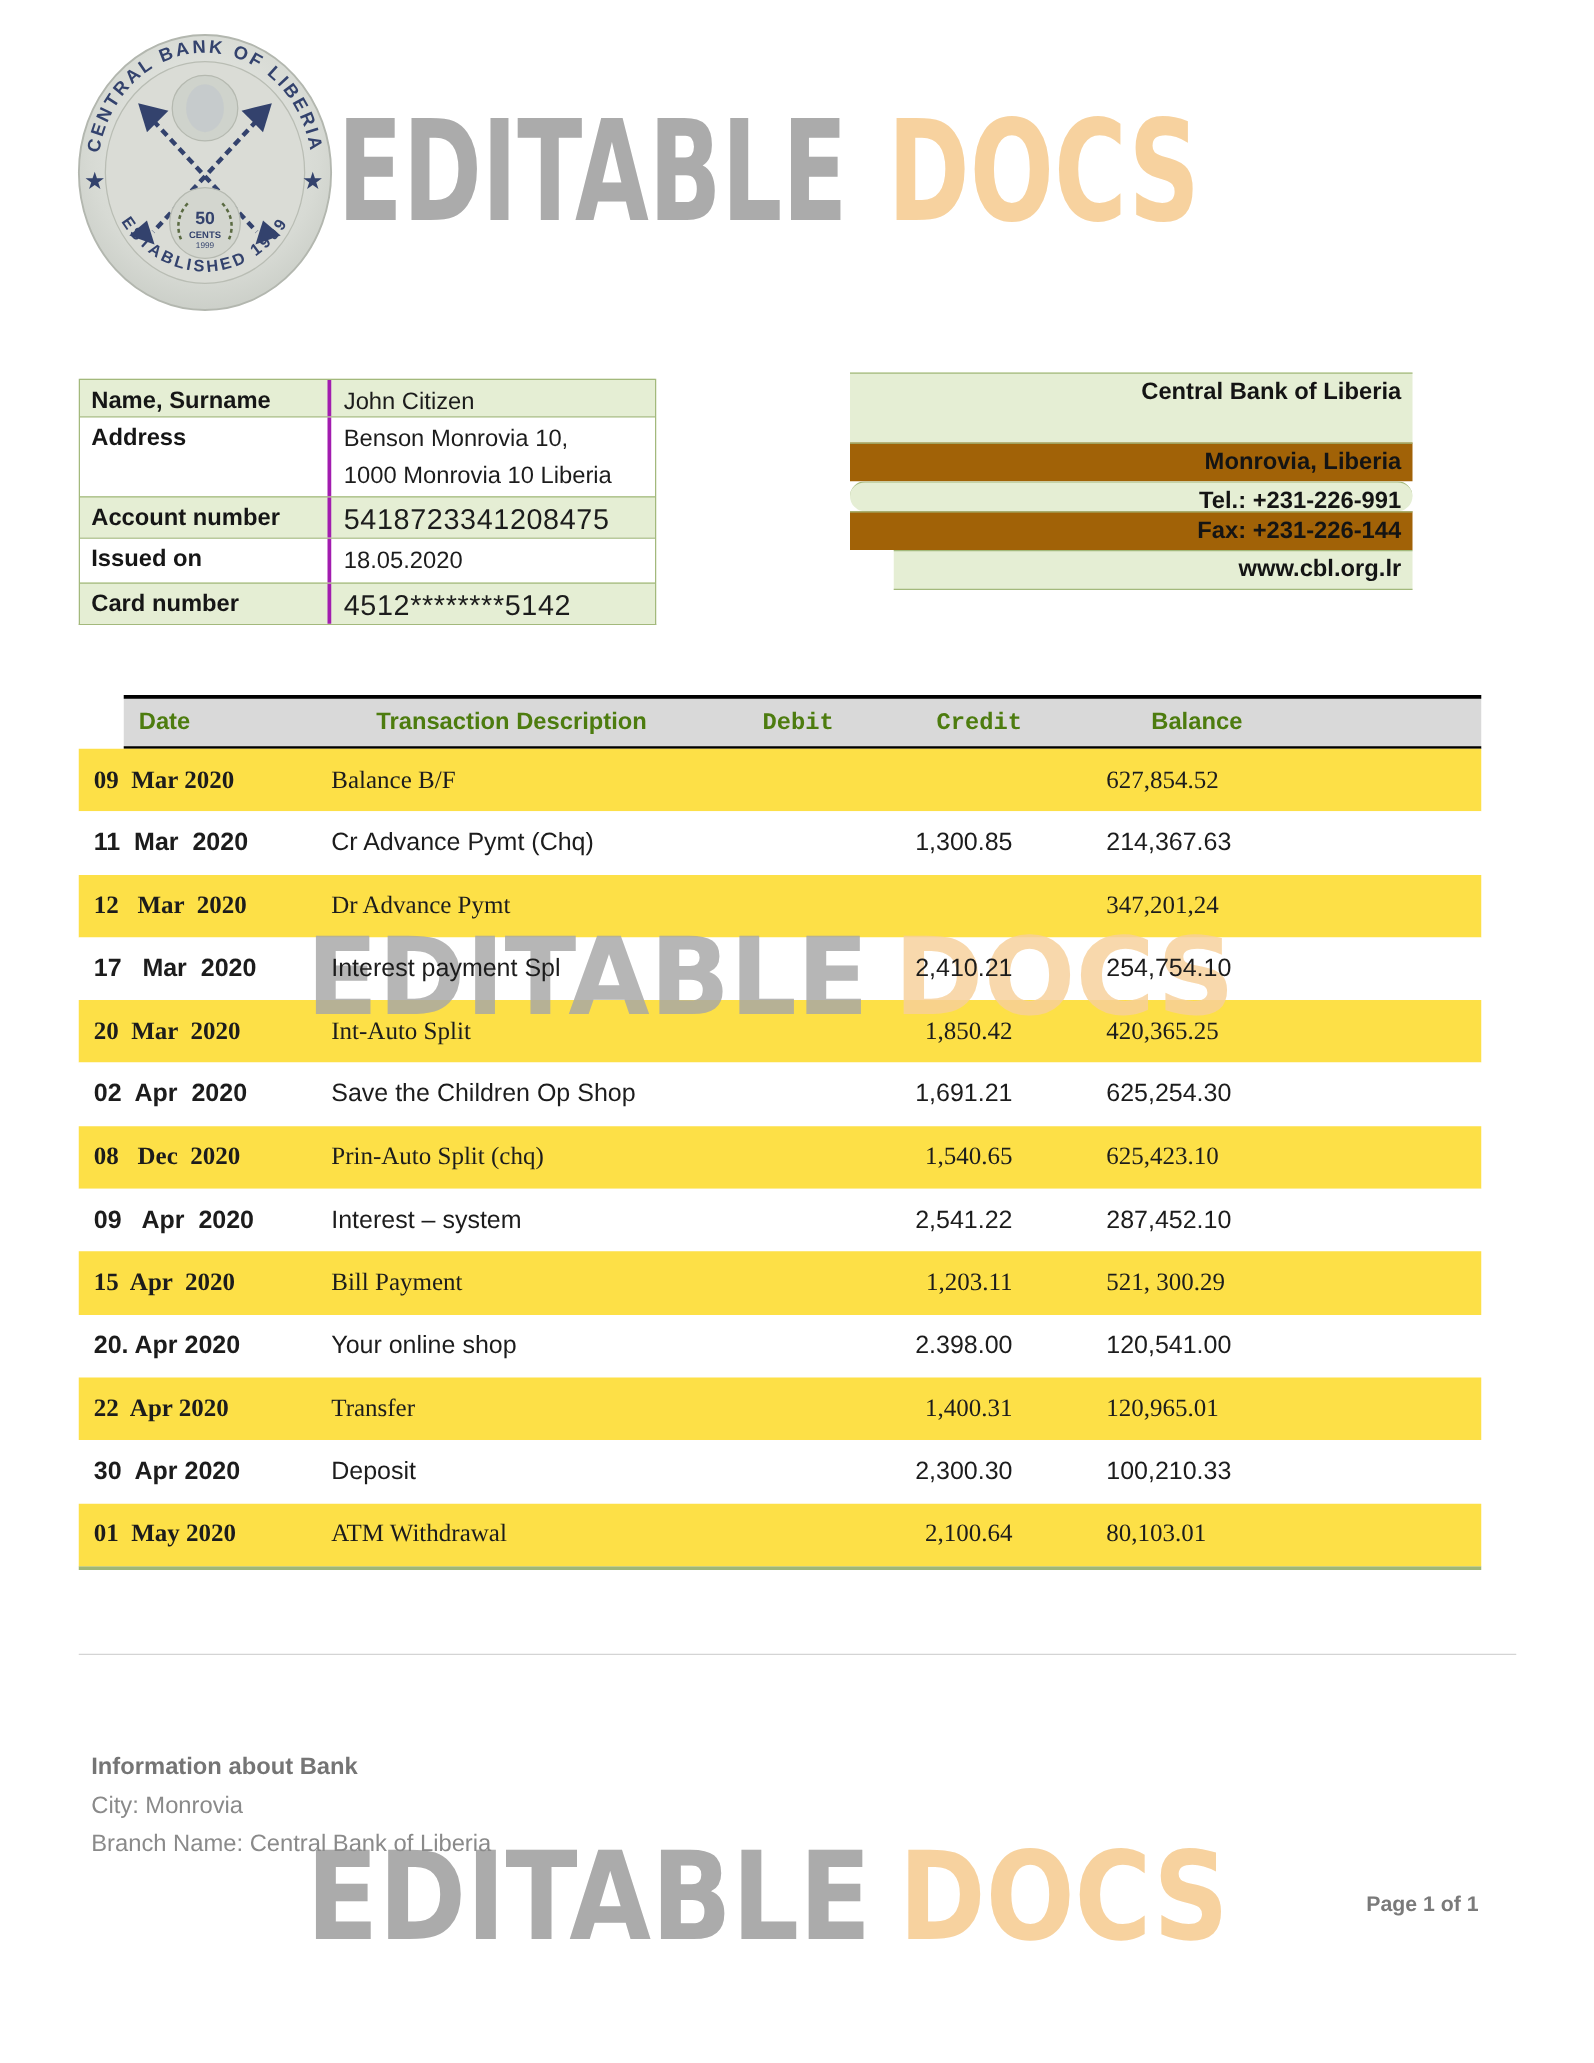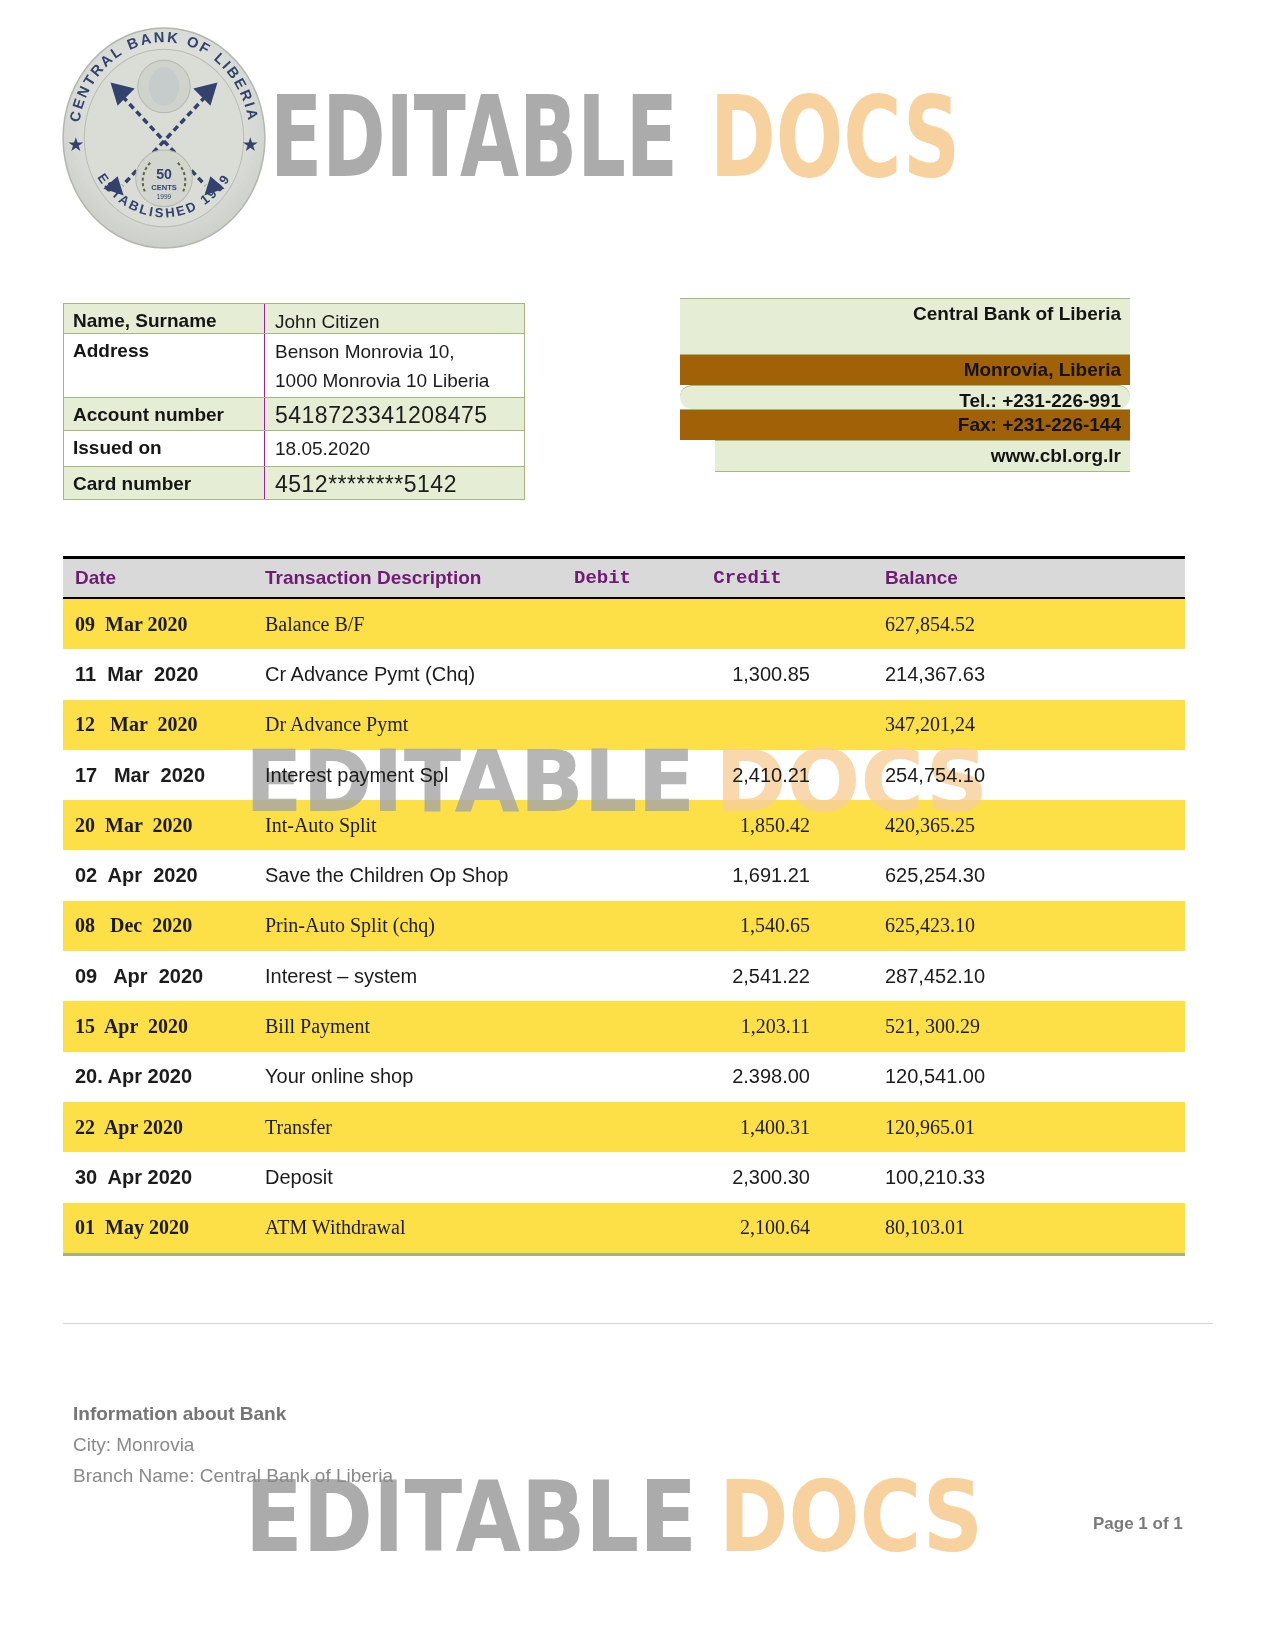--- a/index.html
+++ b/index.html
@@ -14,36 +14,36 @@
 
   
   .logo{position:absolute;left:60px;top:26px;width:208px;height:224px;z-index:2;}
 
   
   .customer-table{position:absolute;left:63px;top:303px;width:460px;
                   border:1px solid #a3b97c;border-top:none;}
   .c-row{display:flex;border-top:1px solid #a3b97c;background:#fff;}
   .c-row.green{background:#e5eed4;}
   .c-label{width:201px;box-sizing:border-box;padding:3px 6px 0 9px;font-weight:700;
-           font-size:19px;line-height:27px;border-right:1px solid #a21caf;color:#161616;}
+           font-size:19px;line-height:27px;border-right:3px solid #a21caf;color:#161616;}
   .c-value{flex:1;box-sizing:border-box;padding:3px 6px 0 10px;font-size:19px;line-height:29px;}
   .c-value.big .c-line{font-size:23px;letter-spacing:.5px;}
 
   
   .bank-table{position:absolute;left:680px;top:298px;width:450px;}
   .b-row{box-sizing:border-box;border-top:1.5px solid #a3b97c;background:#a16207;
          text-align:right;font-weight:700;font-size:19px;padding:4px 9px 0 6px;color:#141414;}
   .b-row.green{background:#e5eed4;}
   .b-row:last-child{border-bottom:1.5px solid #a3b97c;margin-left:35px;}
 
   
   .txn-table{position:absolute;left:63px;top:556px;width:1122px;}
   .txn-header{display:grid;grid-template-columns:192px 275px 145px 145px 1fr;
               background:#d9d9d9;border-top:3px solid #000;border-bottom:2.5px solid #000;
-              height:38px;align-items:center;font-weight:700;font-size:19px;color:#701a75;}
+              height:38px;align-items:center;font-weight:700;font-size:19px;color:#4d7c0f;margin-left:36px;}
   .h-date{padding-left:12px;}
   .h-desc{padding-left:10px;}
   .h-debit,.h-credit{text-align:center;font-family:Liberation Mono, monospace;}
   .h-balance{padding-left:65px;}
   .txn-body{border-bottom:3px solid #9fb677;}
   .t-row{display:grid;grid-template-columns:192px 275px 145px 145px 1fr;height:50.3px;
          align-items:center;font-size:20px;background:#fff;}
   .t-row.green{background:#fde047;font-family:Liberation Serif, serif;}
   .t-date{padding-left:12px;font-weight:700;white-space:pre;}
   .t-desc{padding-left:10px;}

